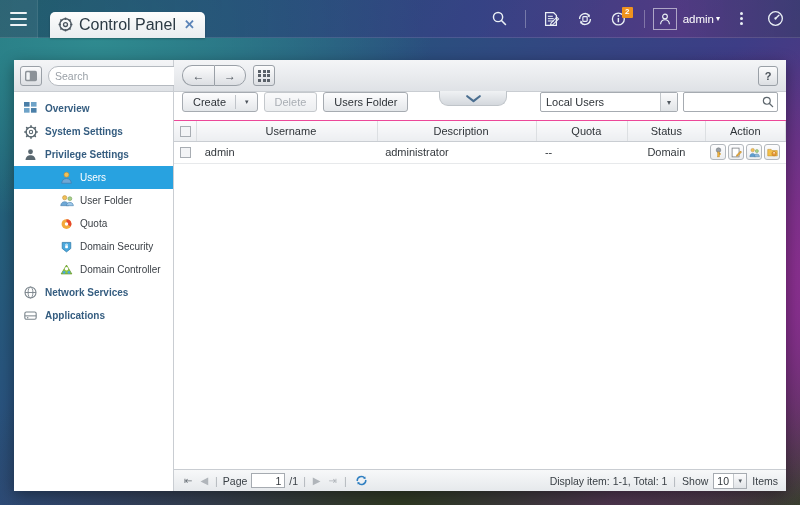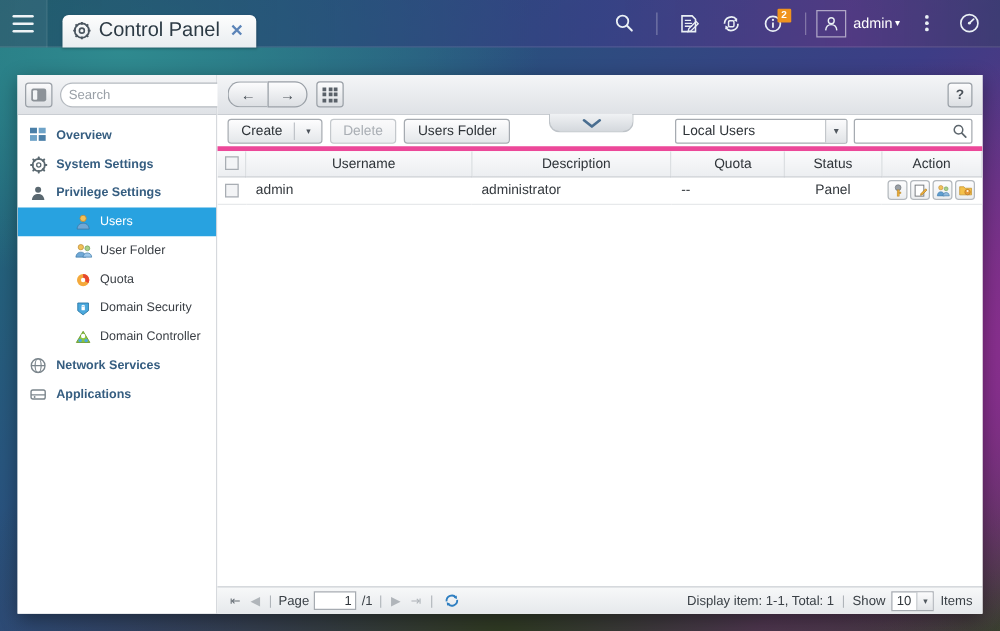--- a/index.html
+++ b/index.html
@@ -157,22 +157,22 @@
   #collapsetab {
     position: absolute; left: 265px; top: 31px; width: 68px; height: 15px;
     background: linear-gradient(#f0f2f4, #d4d8dd);
     border: 1px solid #bfc4c9; border-top: none;
     border-radius: 0 0 9px 9px;
     display: flex; align-items: center; justify-content: center; cursor: pointer;
     z-index: 4;
   }
 
   #toolbar {
-    height: 29px; flex: none; display: flex; align-items: center; padding: 0 8px; gap: 6px;
-    background: #fff; border-bottom: 4px solid #ec4899;
+    height: 29px; flex: none; display: flex; align-items: flex-start; padding: 0 8px; gap: 6px;
+    background: #fff; border-bottom: 1px solid #ec4899;
   }
   .tbbtn {
     height: 20px; border: 1px solid #a6abb1; border-radius: 3px;
     background: linear-gradient(#fdfdfe, #e4e7ea);
     font-size: 11px; color: #2e3338; padding: 0 10px;
     display: flex; align-items: center; cursor: pointer; white-space: nowrap;
   }
   .tbbtn.dd { padding-right: 4px; gap: 9px; }
   .tbbtn.dd .sepv { width: 1px; height: 14px; background: #c0c4c9; }
   .tbbtn.dd .ar { font-size: 7px; color: #4a5159; padding-right: 4px; }
@@ -577,21 +577,21 @@
           </tr>
         </thead>
         <tbody>
           <tr>
             <td class="cb">
               <span class="chk"></span>
             </td>
             <td>admin</td>
             <td>administrator</td>
             <td>--</td>
-            <td class="ctr">Panel</td>
+            <td class="ctr">Domain</td>
             <td class="ctr">
               <span class="actions">
                 <span class="abtn">
                   <svg viewBox="0 0 12 12" width="11" height="11">
                     <circle cx="6" cy="3.4" r="2.5" fill="#9aa0a6" stroke="#6d737a" stroke-width="0.6"></circle>
                     <rect x="5.2" y="5.4" width="1.7" height="5.4" fill="#f2b23a" stroke="#b8872a" stroke-width="0.5"></rect>
                     <rect x="6.8" y="7.3" width="1.6" height="1.1" fill="#f2b23a" stroke="#b8872a" stroke-width="0.5"></rect>
                   </svg>
                 </span>
                 <span class="abtn">

